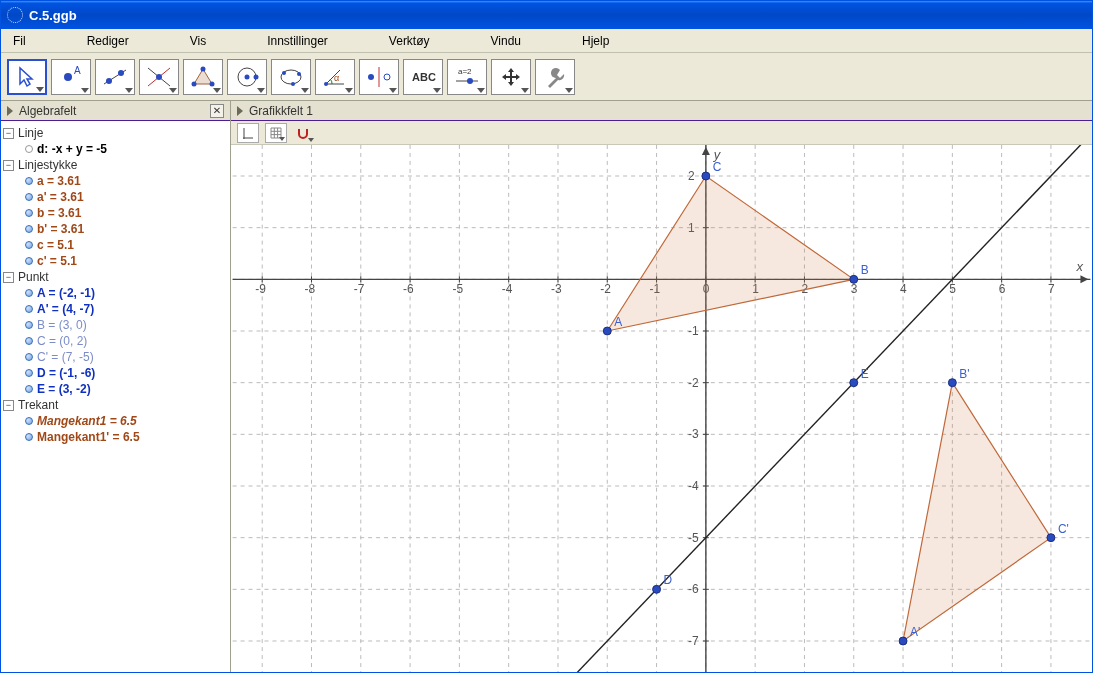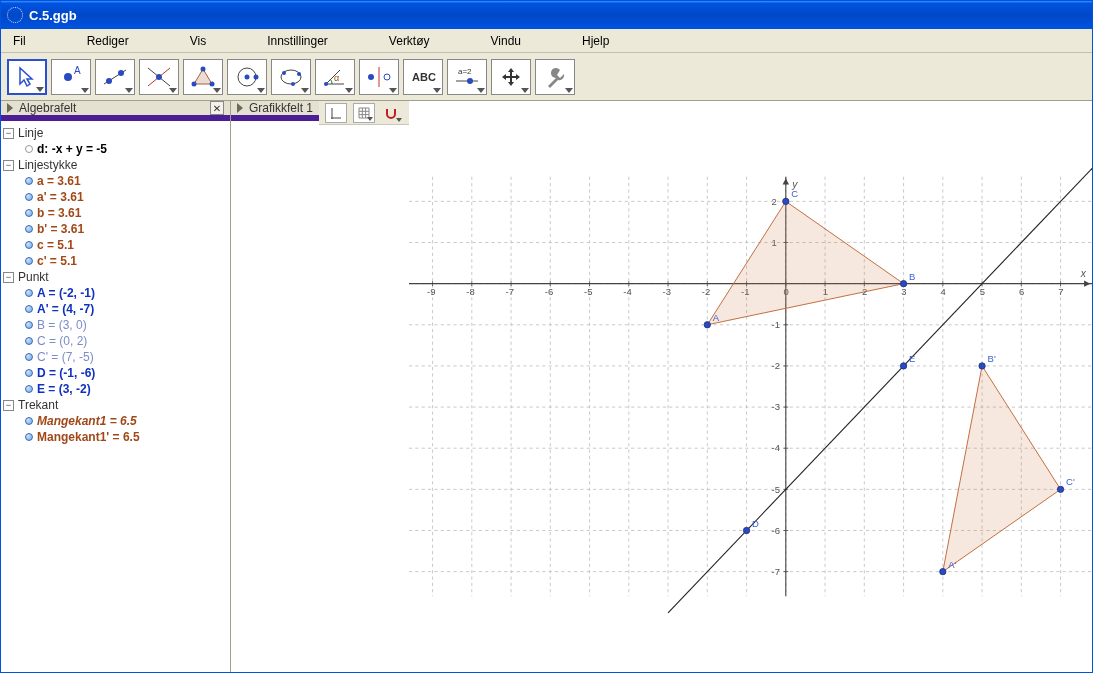--- a/index.html
+++ b/index.html
@@ -66,21 +66,21 @@
     border-right: 4px solid transparent;
     border-top: 5px solid #555;
   }
   .main {
     display: flex;
     height: calc(100% - 28px - 24px - 48px);
   }
   .panel-header {
     height: 20px;
     background: #e4e1d0;
-    border-bottom: 6px solid #4c1d95;
+    border-bottom: 1px solid #4c1d95;
     display: flex;
     align-items: center;
     padding: 0 6px;
     font-size: 12px;
     color: #333;
   }
   .panel-header .arrow {
     width:0;height:0;border-top:5px solid transparent;border-bottom:5px solid transparent;border-left:6px solid #6b6b5b;margin-right:6px;
   }
   .panel-header .close-x {
@@ -103,21 +103,21 @@
     padding: 4px 2px;
     font-size: 12px;
   }
   .tree .node { display: flex; align-items: center; height: 16px; line-height: 16px; white-space: nowrap; }
   .tree .tw { width: 11px; height: 11px; border:1px solid #888; margin-right:4px; display:flex;align-items:center;justify-content:center;font-size:9px;color:#444;background:#fff;}
   .tree .sp { display:inline-block; }
   .tree .bullet { width:8px;height:8px;border-radius:50%;border:1px solid #3a6fb7;margin-right:4px;background:radial-gradient(circle at 30% 30%,#cfe3ff,#6fa3e0);}
   .tree .bullet.off { background:#fff; border-color:#999;}
   .graph-area {
     flex: 1;
-    display: flex; 
+    display: flex; flex-direction: column;
     background:#fff;
     position:relative;
   }
   .graph-toolbar {
     height: 24px;
     border-bottom: 1px solid #c8c8b8;
     background: #ece9d8;
     display:flex; align-items:center; padding:0 6px; gap:6px;
   }
   .mini-btn {

